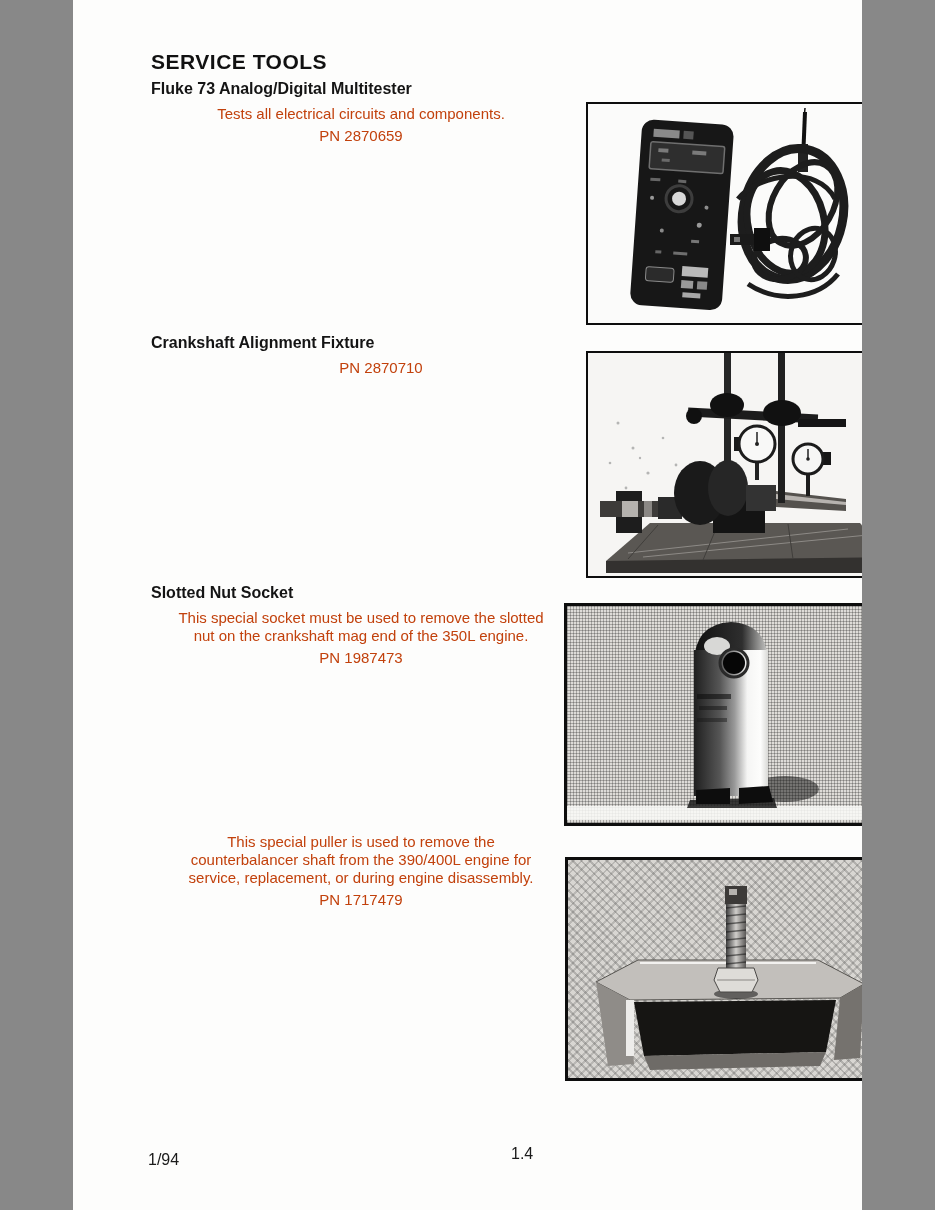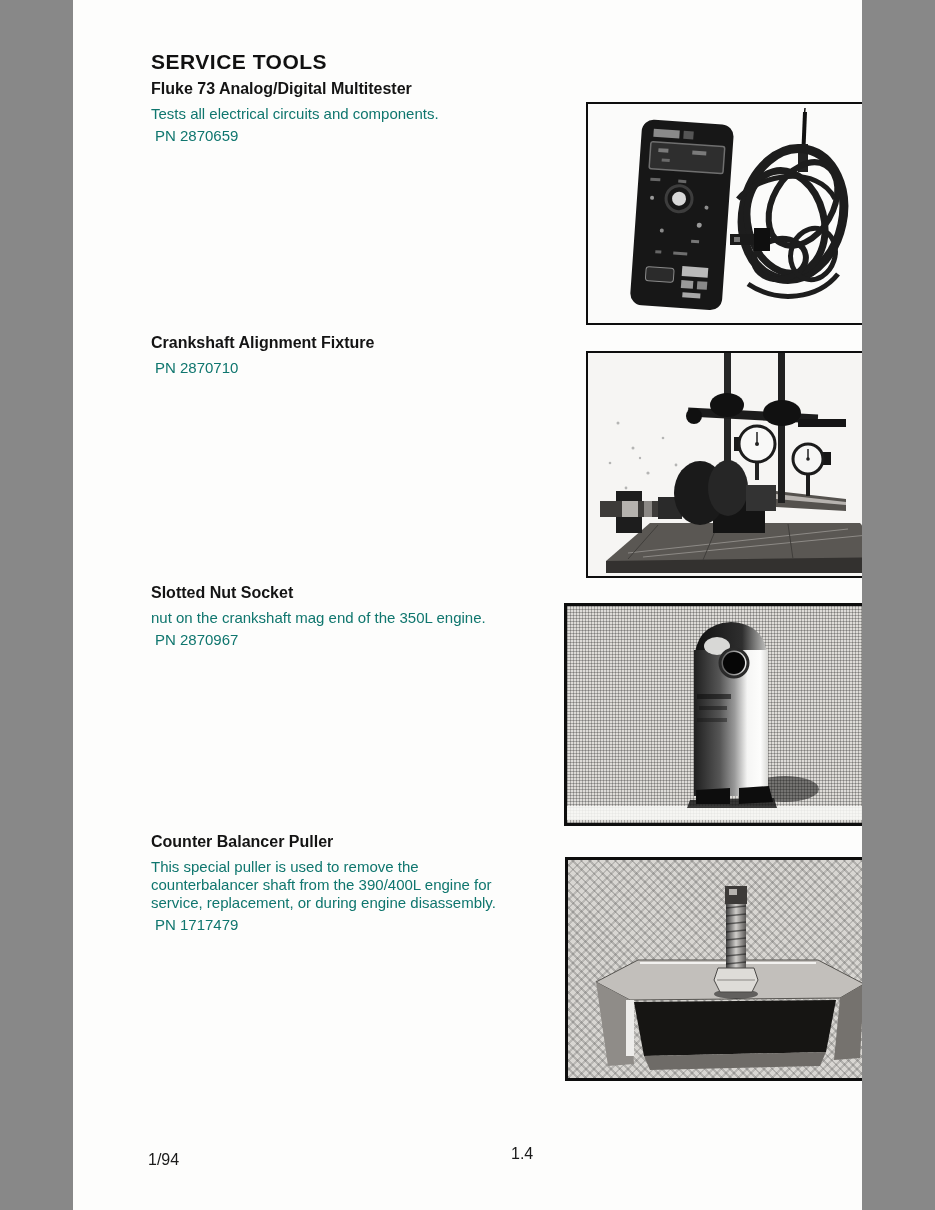--- a/index.html
+++ b/index.html
@@ -11,21 +11,21 @@
     color:#161616;
     margin:0 auto;
     overflow:hidden;
   }
   .doc-title{
     position:absolute;left:78px;top:50px;margin:0;
     font-size:21px;font-weight:bold;letter-spacing:.5px;color:#111;
   }
   .tool{position:absolute;left:78px;width:420px;}
   .tool h2{margin:0 0 7px 0;font-size:16px;font-weight:bold;color:#141414;}
-  .line{margin:0;font-size:15px;line-height:18px;color:#0f766e;white-space:pre-wrap;}
+  .line{margin:0;font-size:15px;line-height:18px;color:#c2410c;white-space:pre-wrap;text-align:center;}
   .pn{margin:4px;}
   figure{margin:0;position:absolute;box-sizing:border-box;background:#fbfbfa;}
   .photo-thin{border:2px solid #0d0d0d;}
   .photo-thick{border:3px solid #0d0d0d;}
   #photo-multitester{left:513px;top:102px;width:307px;height:223px;}
   #photo-fixture{left:513px;top:351px;width:307px;height:227px;background:#f6f5f3;}
   #photo-socket{
     left:491px;top:603px;width:328px;height:223px;
     background-color:#dedcd8;
     background-image:
@@ -178,22 +178,23 @@
 
       <g>
         <rect x="279" y="207" width="24" height="16" fill="#050505"></rect>
         <rect x="286" y="213" width="12" height="4" fill="#6f6f6f" opacity="0.8"></rect>
       </g>
     </svg>
   </figure>
 
   <section class="tool" id="sec-socket">
     <h2>Slotted Nut Socket</h2>
+    <p class="line">This special socket must be used to remove the slotted</p>
     <p class="line">nut on the crankshaft mag end of the 350L engine.</p>
-    <p class="line pn">PN 2870967</p>
+    <p class="line pn">PN 1987473</p>
   </section>
 
   <figure id="photo-socket" class="photo-thick">
     <svg viewBox="0 0 322 217" preserveAspectRatio="none">
       <defs>
         <linearGradient id="cyl" x1="0" y1="0" x2="1" y2="0">
           <stop offset="0" stop-color="#1f1f1f"></stop>
           <stop offset="0.35" stop-color="#565656"></stop>
           <stop offset="0.55" stop-color="#9a9a9a"></stop>
           <stop offset="0.72" stop-color="#f5f5f4"></stop>
@@ -218,21 +219,20 @@
         <rect x="132" y="100" width="28" height="4" fill="rgba(20,20,20,0.5)"></rect>
         <rect x="130" y="112" width="30" height="4" fill="rgba(25,25,25,0.45)"></rect>
         <polygon points="123,194 207,192 210,202 120,202" fill="#1a1a1a" opacity="0.85"></polygon>
         <polygon points="129,184 163,182 163,198 129,198" fill="#0d0d0d"></polygon>
         <polygon points="172,182 202,180 206,196 172,198" fill="#0d0d0d"></polygon>
       </g>
     </svg>
   </figure>
 
   <section class="tool" id="sec-puller">
-    <h2>Counter Balancer Puller</h2>
     <p class="line">This special puller is used to remove the</p>
     <p class="line">counterbalancer shaft from the 390/400L engine for</p>
     <p class="line">service, replacement, or during engine disassembly.</p>
     <p class="line pn">PN 1717479</p>
   </section>
 
   <figure id="photo-puller" class="photo-thick">
     <svg viewBox="0 0 324 218" preserveAspectRatio="none">
       <defs>
         <linearGradient id="stud" x1="0" y1="0" x2="1" y2="0">

